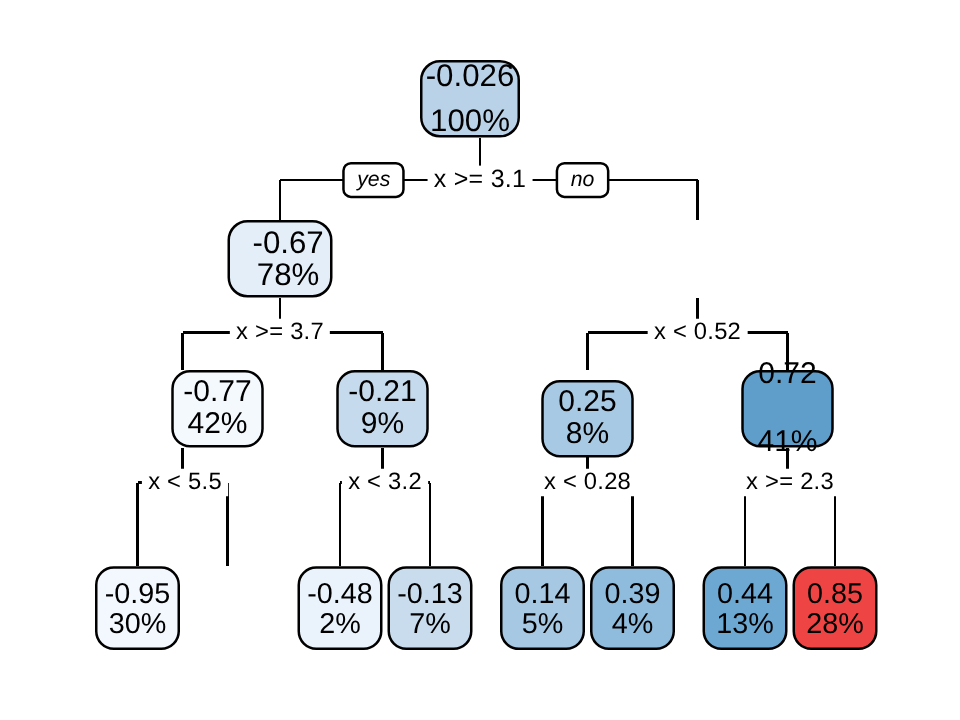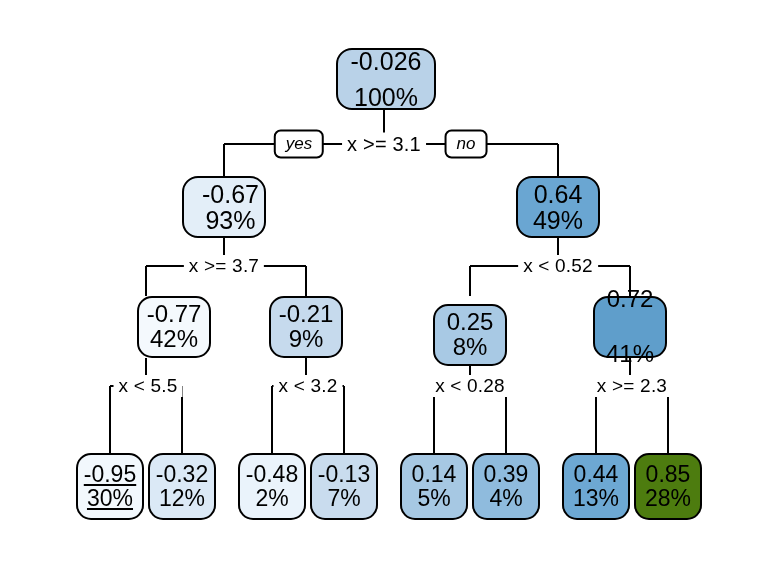--- a/index.html
+++ b/index.html
@@ -34,21 +34,21 @@
     justify-content: center;
     color: #000000;
     line-height: 1.04;
     white-space: nowrap;
   }
   .node .val,
   .node .pct {
     display: block;
     text-align: center;
   }
-  .node-root   { width: 100px; height: 62px; font-size: 25px; border-radius: 16px; gap: 10px; }
+  .node-root   { width: 80px; height: 62px; font-size: 25px; border-radius: 16px; gap: 10px; }
   .node-lvl2   { width: 84px; height: 62px; font-size: 25px; border-radius: 16px; }
   .node-lvl3   { width: 74px; height: 62px; font-size: 24px; border-radius: 15px; }
   .node-leaf   { width: 68px; height: 67px; font-size: 23px; border-radius: 15px; }
 
   
   .split-label {
     position: absolute;
     font-size: 19px;
     font-weight: normal;
     color: #000000;
@@ -125,27 +125,23 @@
     <span class="val">-0.026</span>
     <span class="pct">100%</span>
   </div>
 
   <div class="yesno" style="left: 299px; top: 144px; border-color: rgb(0, 0, 0);">yes</div>
   <div class="split-label split-label-root" style="left:384px; top:144px;">x &gt;= 3.1</div>
   <div class="yesno" style="left: 466px; top: 144px; border-color: rgb(0, 0, 0);">no</div>
 
   <div class="node node-lvl2" style="left: 182px; top: 176px; background-color: rgb(227, 238, 248); border-color: rgb(0, 0, 0); padding-left: 13px;">
     <span class="val">-0.67</span>
-    <span class="pct">93%</span>
-  </div>
-
-  <div class="node node-lvl2" style="left: 516px; top: 176px; background-color: rgb(106, 166, 210); border-color: rgb(0, 0, 0);">
-    <span class="val">0.64</span>
-    <span class="pct">49%</span>
-  </div>
+    <span class="pct">78%</span>
+  </div>
+
 
   <div class="split-label" style="left:224px; top:266px;">x &gt;= 3.7</div>
   <div class="split-label" style="left:558px; top:266px;">x &lt; 0.52</div>
 
   <div class="node node-lvl3" style="left: 109px; top: 296px; background-color: rgb(244, 249, 253); border-color: rgb(0, 0, 0); margin-left: 28px;">
     <span class="val">-0.77</span>
     <span class="pct">42%</span>
   </div>
 
   <div class="node node-lvl3" style="left: 269px; top: 296px; background-color: rgb(198, 218, 237); border-color: rgb(0, 0, 0);">
@@ -161,29 +157,25 @@
   <div class="node node-lvl3" style="left: 593px; top: 296px; background-color: rgb(95, 158, 203); border-color: rgb(0, 0, 0); gap: 30px;">
     <span class="val">0.72</span>
     <span class="pct">41%</span>
   </div>
 
   <div class="split-label" style="left:148px; top:386px;">x &lt; 5.5</div>
   <div class="split-label" style="left:308px; top:386px;">x &lt; 3.2</div>
   <div class="split-label" style="left:470px; top:386px;">x &lt; 0.28</div>
   <div class="split-label" style="left:632px; top:386px;">x &gt;= 2.3</div>
 
-  <div class="node node-leaf" style="left: 76px; top: 453px; background-color: rgb(242, 248, 253); border-color: rgb(0, 0, 0); text-decoration: underline;">
+  <div class="node node-leaf" style="left: 76px; top: 453px; background-color: rgb(242, 248, 253); border-color: rgb(0, 0, 0);">
     <span class="val">-0.95</span>
     <span class="pct">30%</span>
   </div>
 
-  <div class="node node-leaf" style="left: 148px; top: 453px; background-color: rgb(219, 233, 246); border-color: rgb(0, 0, 0);">
-    <span class="val">-0.32</span>
-    <span class="pct">12%</span>
-  </div>
 
   <div class="node node-leaf" style="left: 238px; top: 453px; background-color: rgb(234, 243, 251); border-color: rgb(0, 0, 0);">
     <span class="val">-0.48</span>
     <span class="pct">2%</span>
   </div>
 
   <div class="node node-leaf" style="left: 310px; top: 453px; background-color: rgb(201, 220, 238); border-color: rgb(0, 0, 0);">
     <span class="val">-0.13</span>
     <span class="pct">7%</span>
   </div>
@@ -196,18 +188,18 @@
   <div class="node node-leaf" style="left: 472px; top: 453px; background-color: rgb(143, 187, 221); border-color: rgb(0, 0, 0);">
     <span class="val">0.39</span>
     <span class="pct">4%</span>
   </div>
 
   <div class="node node-leaf" style="left: 562px; top: 453px; background-color: rgb(109, 168, 211); border-color: rgb(0, 0, 0);">
     <span class="val">0.44</span>
     <span class="pct">13%</span>
   </div>
 
-  <div class="node node-leaf" style="left: 634px; top: 453px; background-color: #4d7c0f; border-color: rgb(0, 0, 0);">
+  <div class="node node-leaf" style="left: 634px; top: 453px; background-color: #ef4444; border-color: rgb(0, 0, 0);">
     <span class="val">0.85</span>
     <span class="pct">28%</span>
   </div>
 
 </div>
 
 </body></html>

